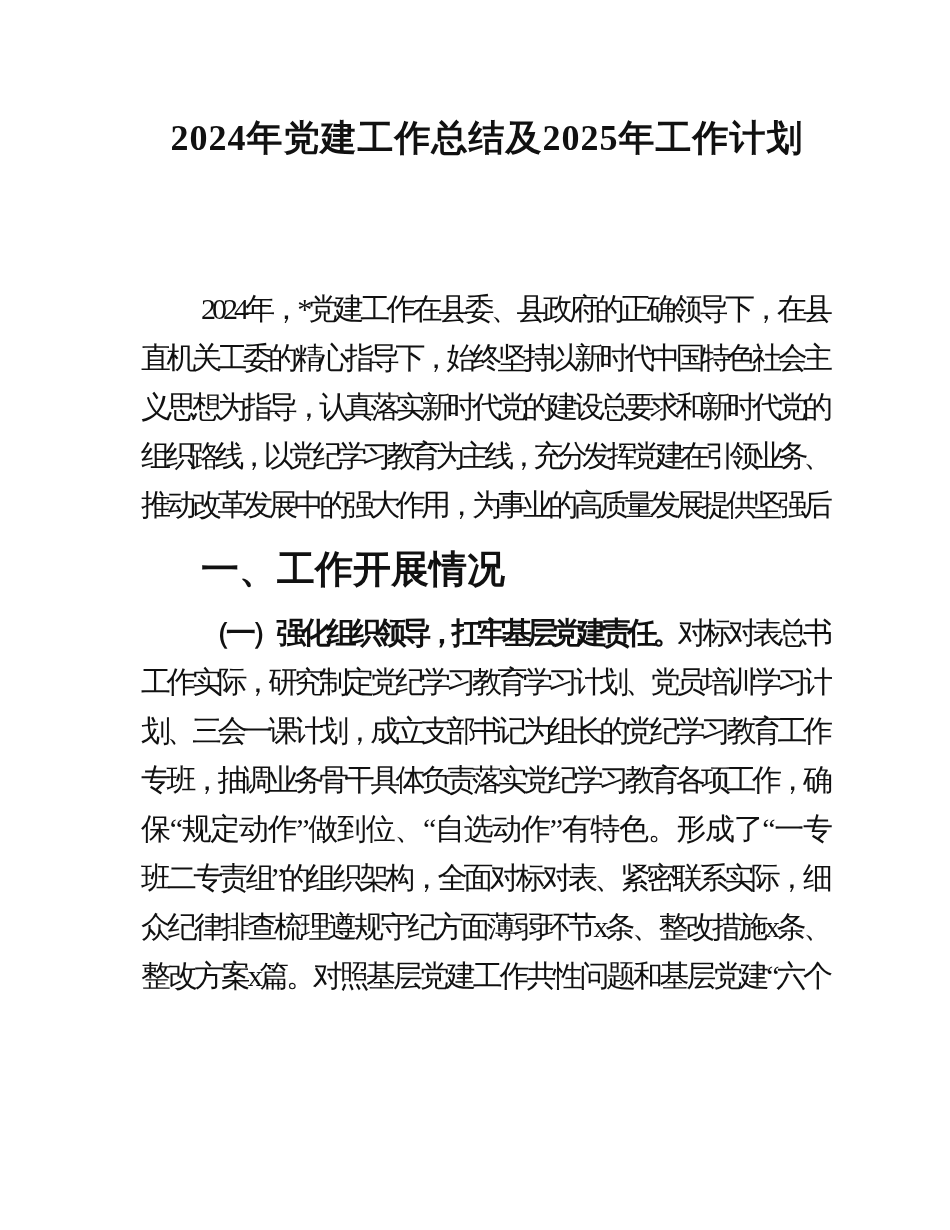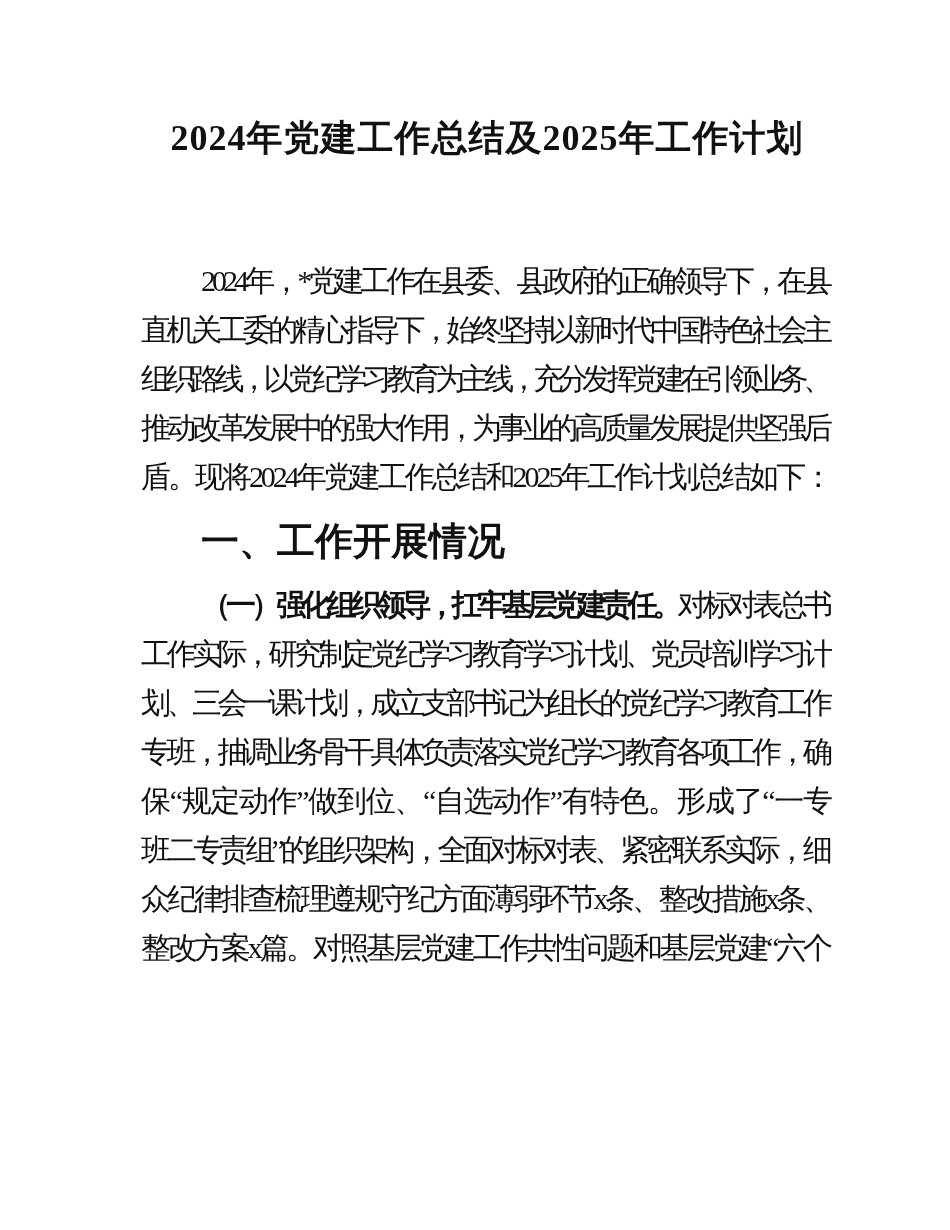--- a/index.html
+++ b/index.html
@@ -11,21 +11,21 @@
     color: #111111;
     overflow: hidden;
   }
   .content {
     position: absolute;
     left: 141px;
     top: 112px;
     width: 692px;
   }
   .doc-title {
-    margin: 0 0 92px 0;
+    margin: 0 0 120px 0;
     font-family: "Liberation Serif", "DejaVu Serif", serif;
     font-weight: 700;
     font-size: 36px;
     line-height: 52px;
     letter-spacing: 1px;
     text-align: center;
     white-space: nowrap;
   }
   .para { margin: 0; }
   .line {
@@ -53,23 +53,23 @@
 </head>
 <body>
 
 <div class="page" style="background: rgb(255, 255, 255); color: rgb(17, 17, 17);">
   <div class="content">
     <h1 class="doc-title">2024年党建工作总结及2025年工作计划</h1>
     <div>
         <div class="para">
           <div class="line indent"><span class="line-inner" style="letter-spacing: -3.96px; margin-top: 29px;"><span>2024年，*党建工作在县委、县政府的正确领导下，在县</span></span></div>
           <div class="line"><span class="line-inner" style="letter-spacing: -4.54px;"><span>直机关工委的精心指导下，始终坚持以新时代中国特色社会主</span></span></div>
+          <div class="line"><span class="line-inner" style="letter-spacing: -4.54px;"><span>义思想为指导，认真落实新时代党的建设总要求和新时代党的</span></span></div>
           <div class="line"><span class="line-inner" style="letter-spacing: -5.48px;"><span>组织路线，以党纪学习教育为主线，充分发挥党建在引领业务、</span></span></div>
           <div class="line"><span class="line-inner" style="letter-spacing: -4.54px;"><span>推动改革发展中的强大作用，为事业的高质量发展提供坚强后</span></span></div>
-          <div class="line last"><span class="line-inner" style="letter-spacing: -3.03px;"><span>盾。现将2024年党建工作总结和2025年工作计划总结如下：</span></span></div>
         </div>
         <div class="heading">一、工作开展情况</div>
         <div class="para">
           <div class="line indent"><span class="line-inner" style="letter-spacing: -4.92px;"><span class="b">（一）强化组织领导，扛牢基层党建责任。</span><span>对标对表总书</span></span></div>
           <div class="line"><span class="line-inner" style="letter-spacing: -4.54px; text-align: center;"><span>工作实际，研究制定党纪学习教育学习计划、党员培训学习计</span></span></div>
           <div class="line"><span class="line-inner" style="letter-spacing: -4.54px;"><span>划、三会一课计划，成立支部书记为组长的党纪学习教育工作</span></span></div>
           <div class="line"><span class="line-inner" style="letter-spacing: -4.54px;"><span>专班，抽调业务骨干具体负责落实党纪学习教育各项工作，确</span></span></div>
           <div class="line"><span class="line-inner" style="letter-spacing: -1.33px;"><span>保“规定动作”做到位、“自选动作”有特色。形成了“一专</span></span></div>
           <div class="line"><span class="line-inner" style="letter-spacing: -3.9px;"><span>班二专责组”的组织架构，全面对标对表、紧密联系实际，细</span></span></div>
           <div class="line"><span class="line-inner" style="letter-spacing: -3.38px;"><span>众纪律排查梳理遵规守纪方面薄弱环节x条、整改措施x条、</span></span></div>

